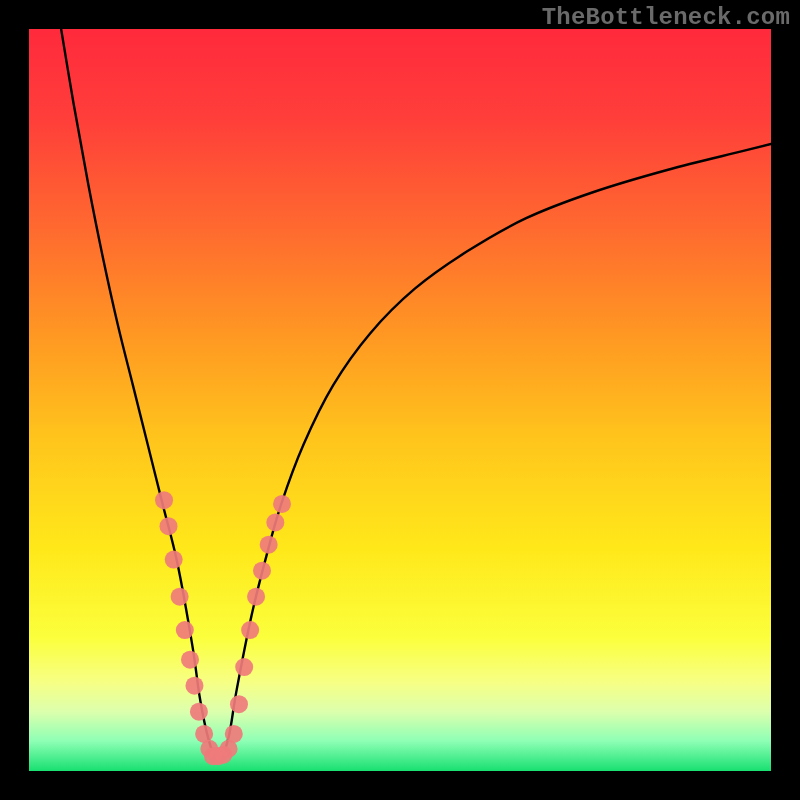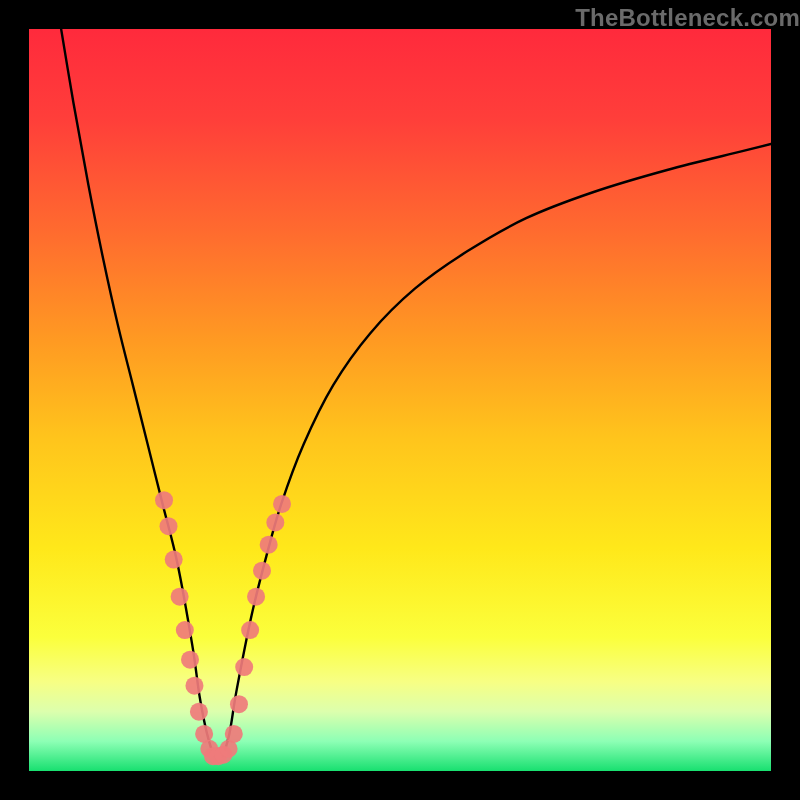--- a/index.html
+++ b/index.html
@@ -32,22 +32,22 @@
   }
   .curve-svg {
     position: absolute;
     inset: 0;
     width: 742px;
     height: 742px;
   }
   .watermark {
     position: absolute;
     top: 4px;
-    right: 0;
-    font-family: Liberation Sans, sans-serif;
+    right: 10px;
+    font-family: Liberation Mono, monospace;
     font-size: 24px;
     font-weight: 600;
     color: #6a6a6a;
     letter-spacing: 0.2px;
   }
 </style>
 </head>
 <body>
 
 <div class="chart-frame">

